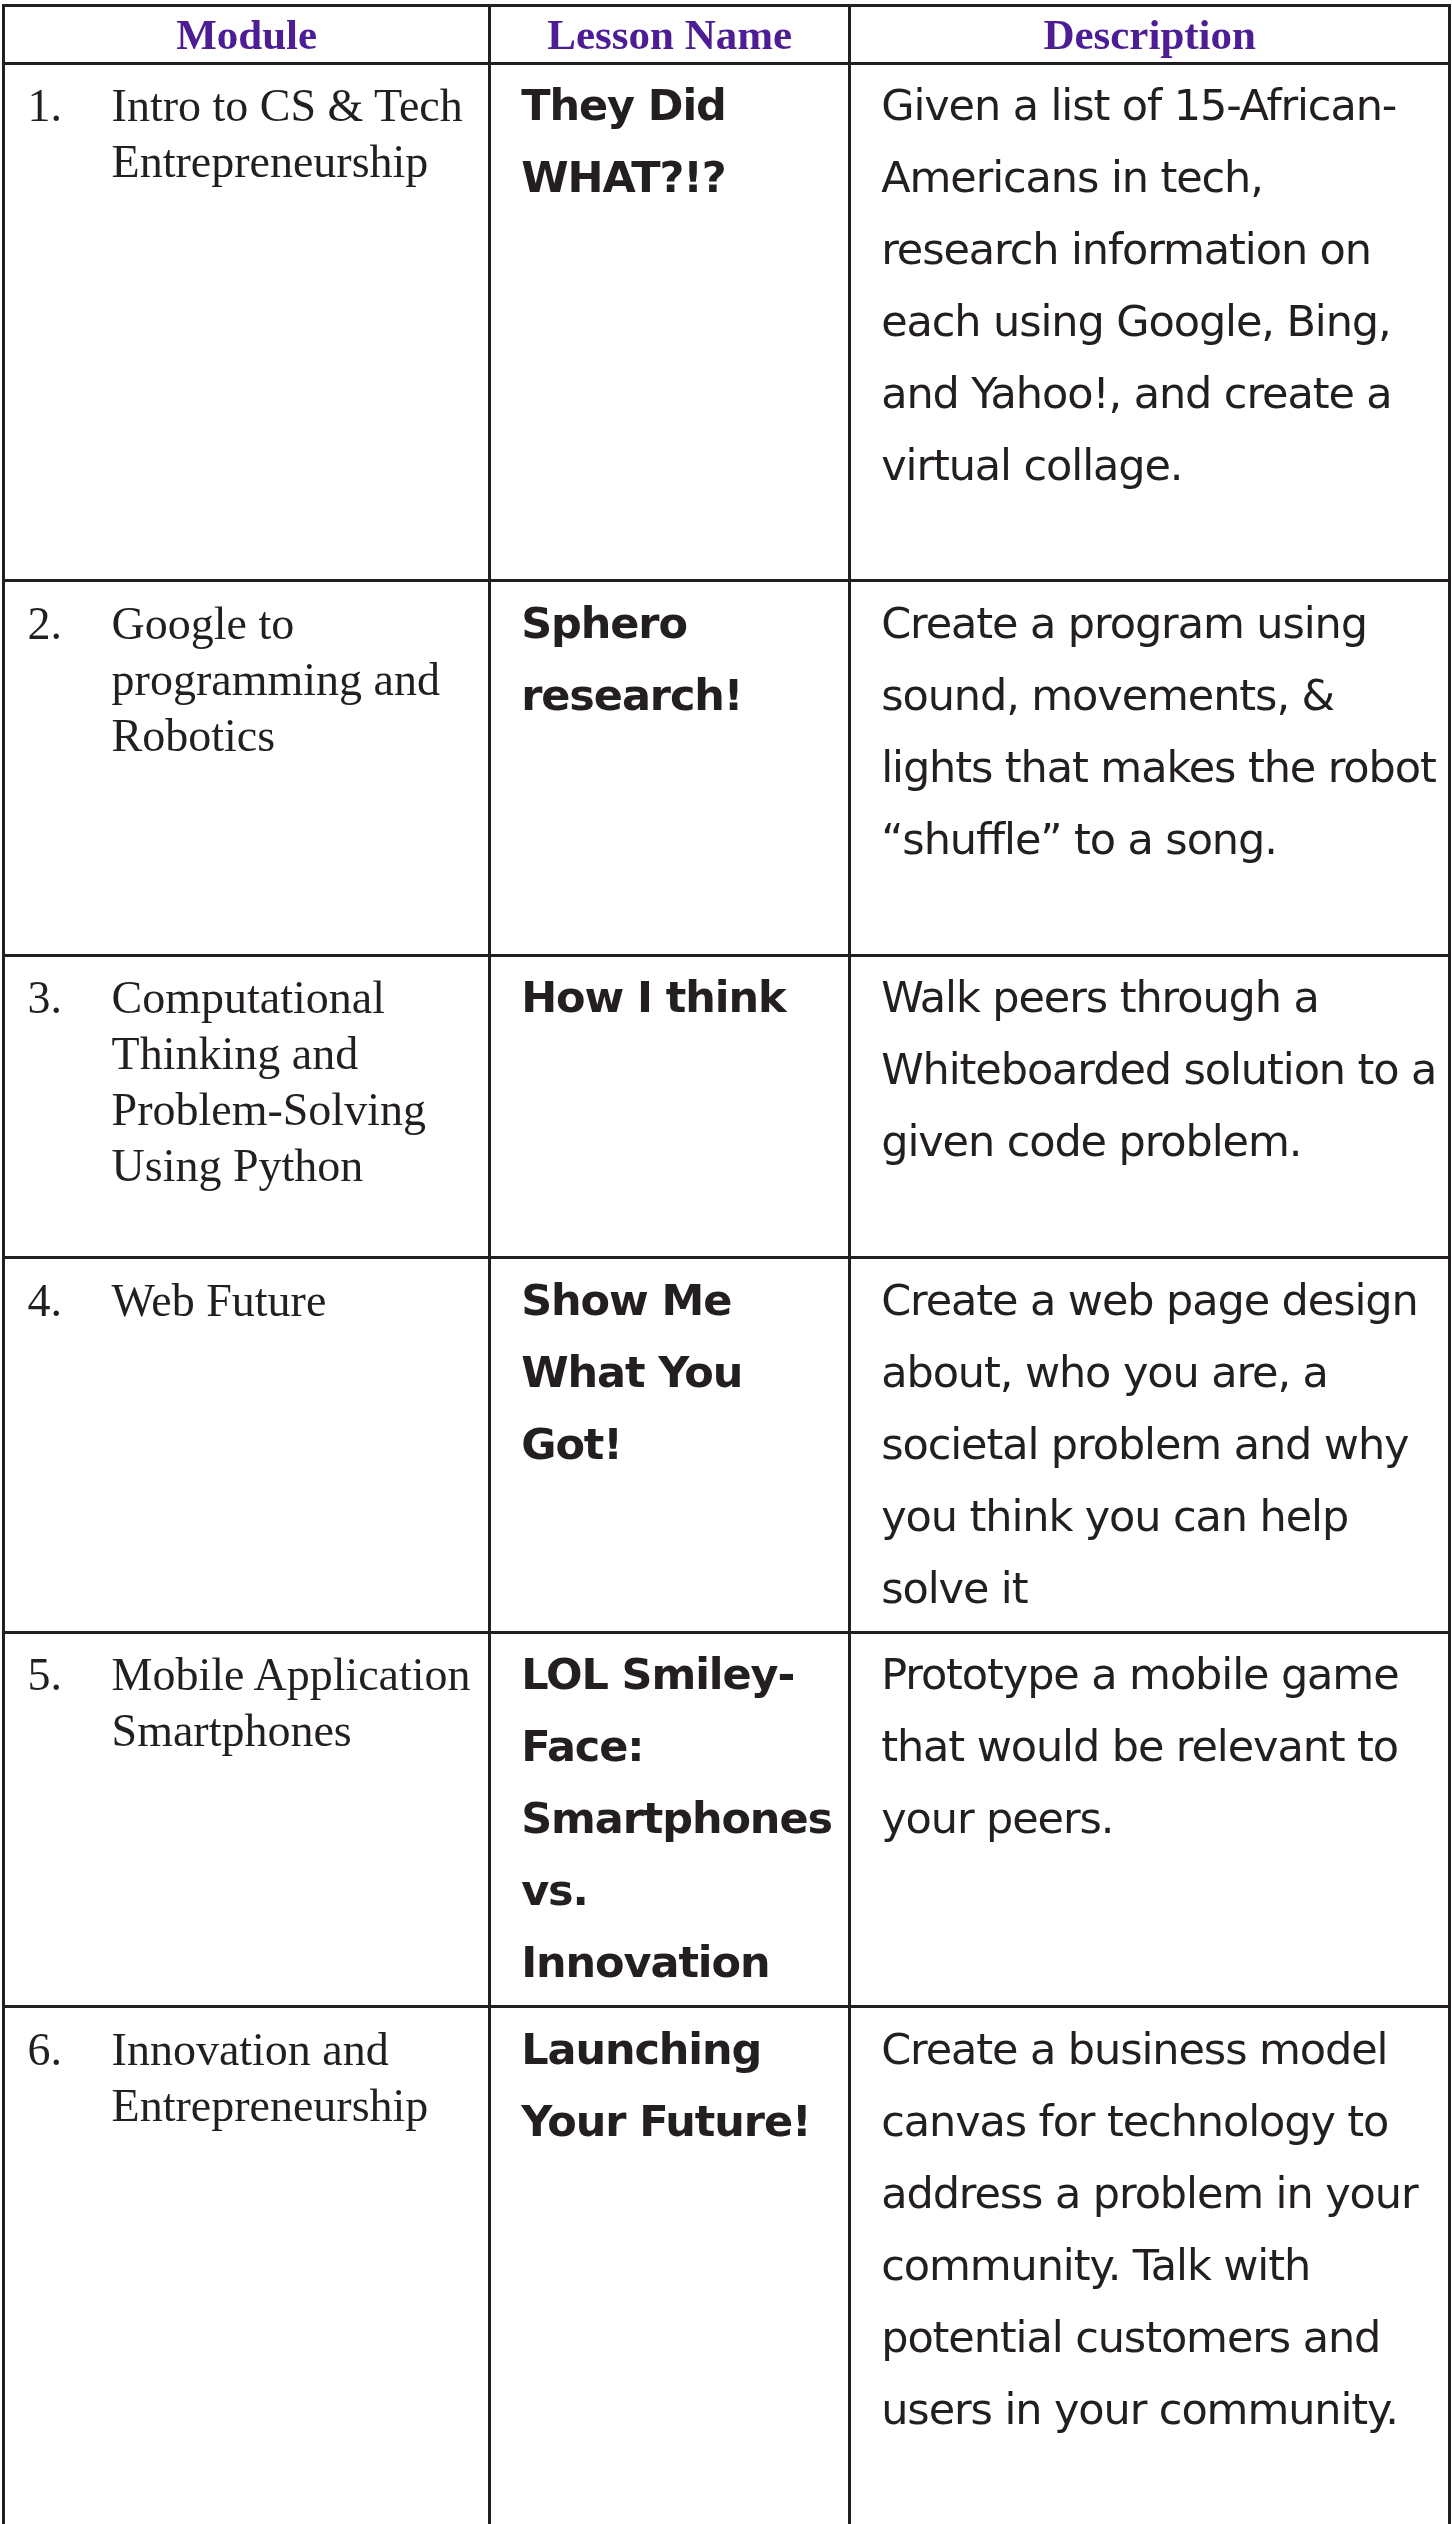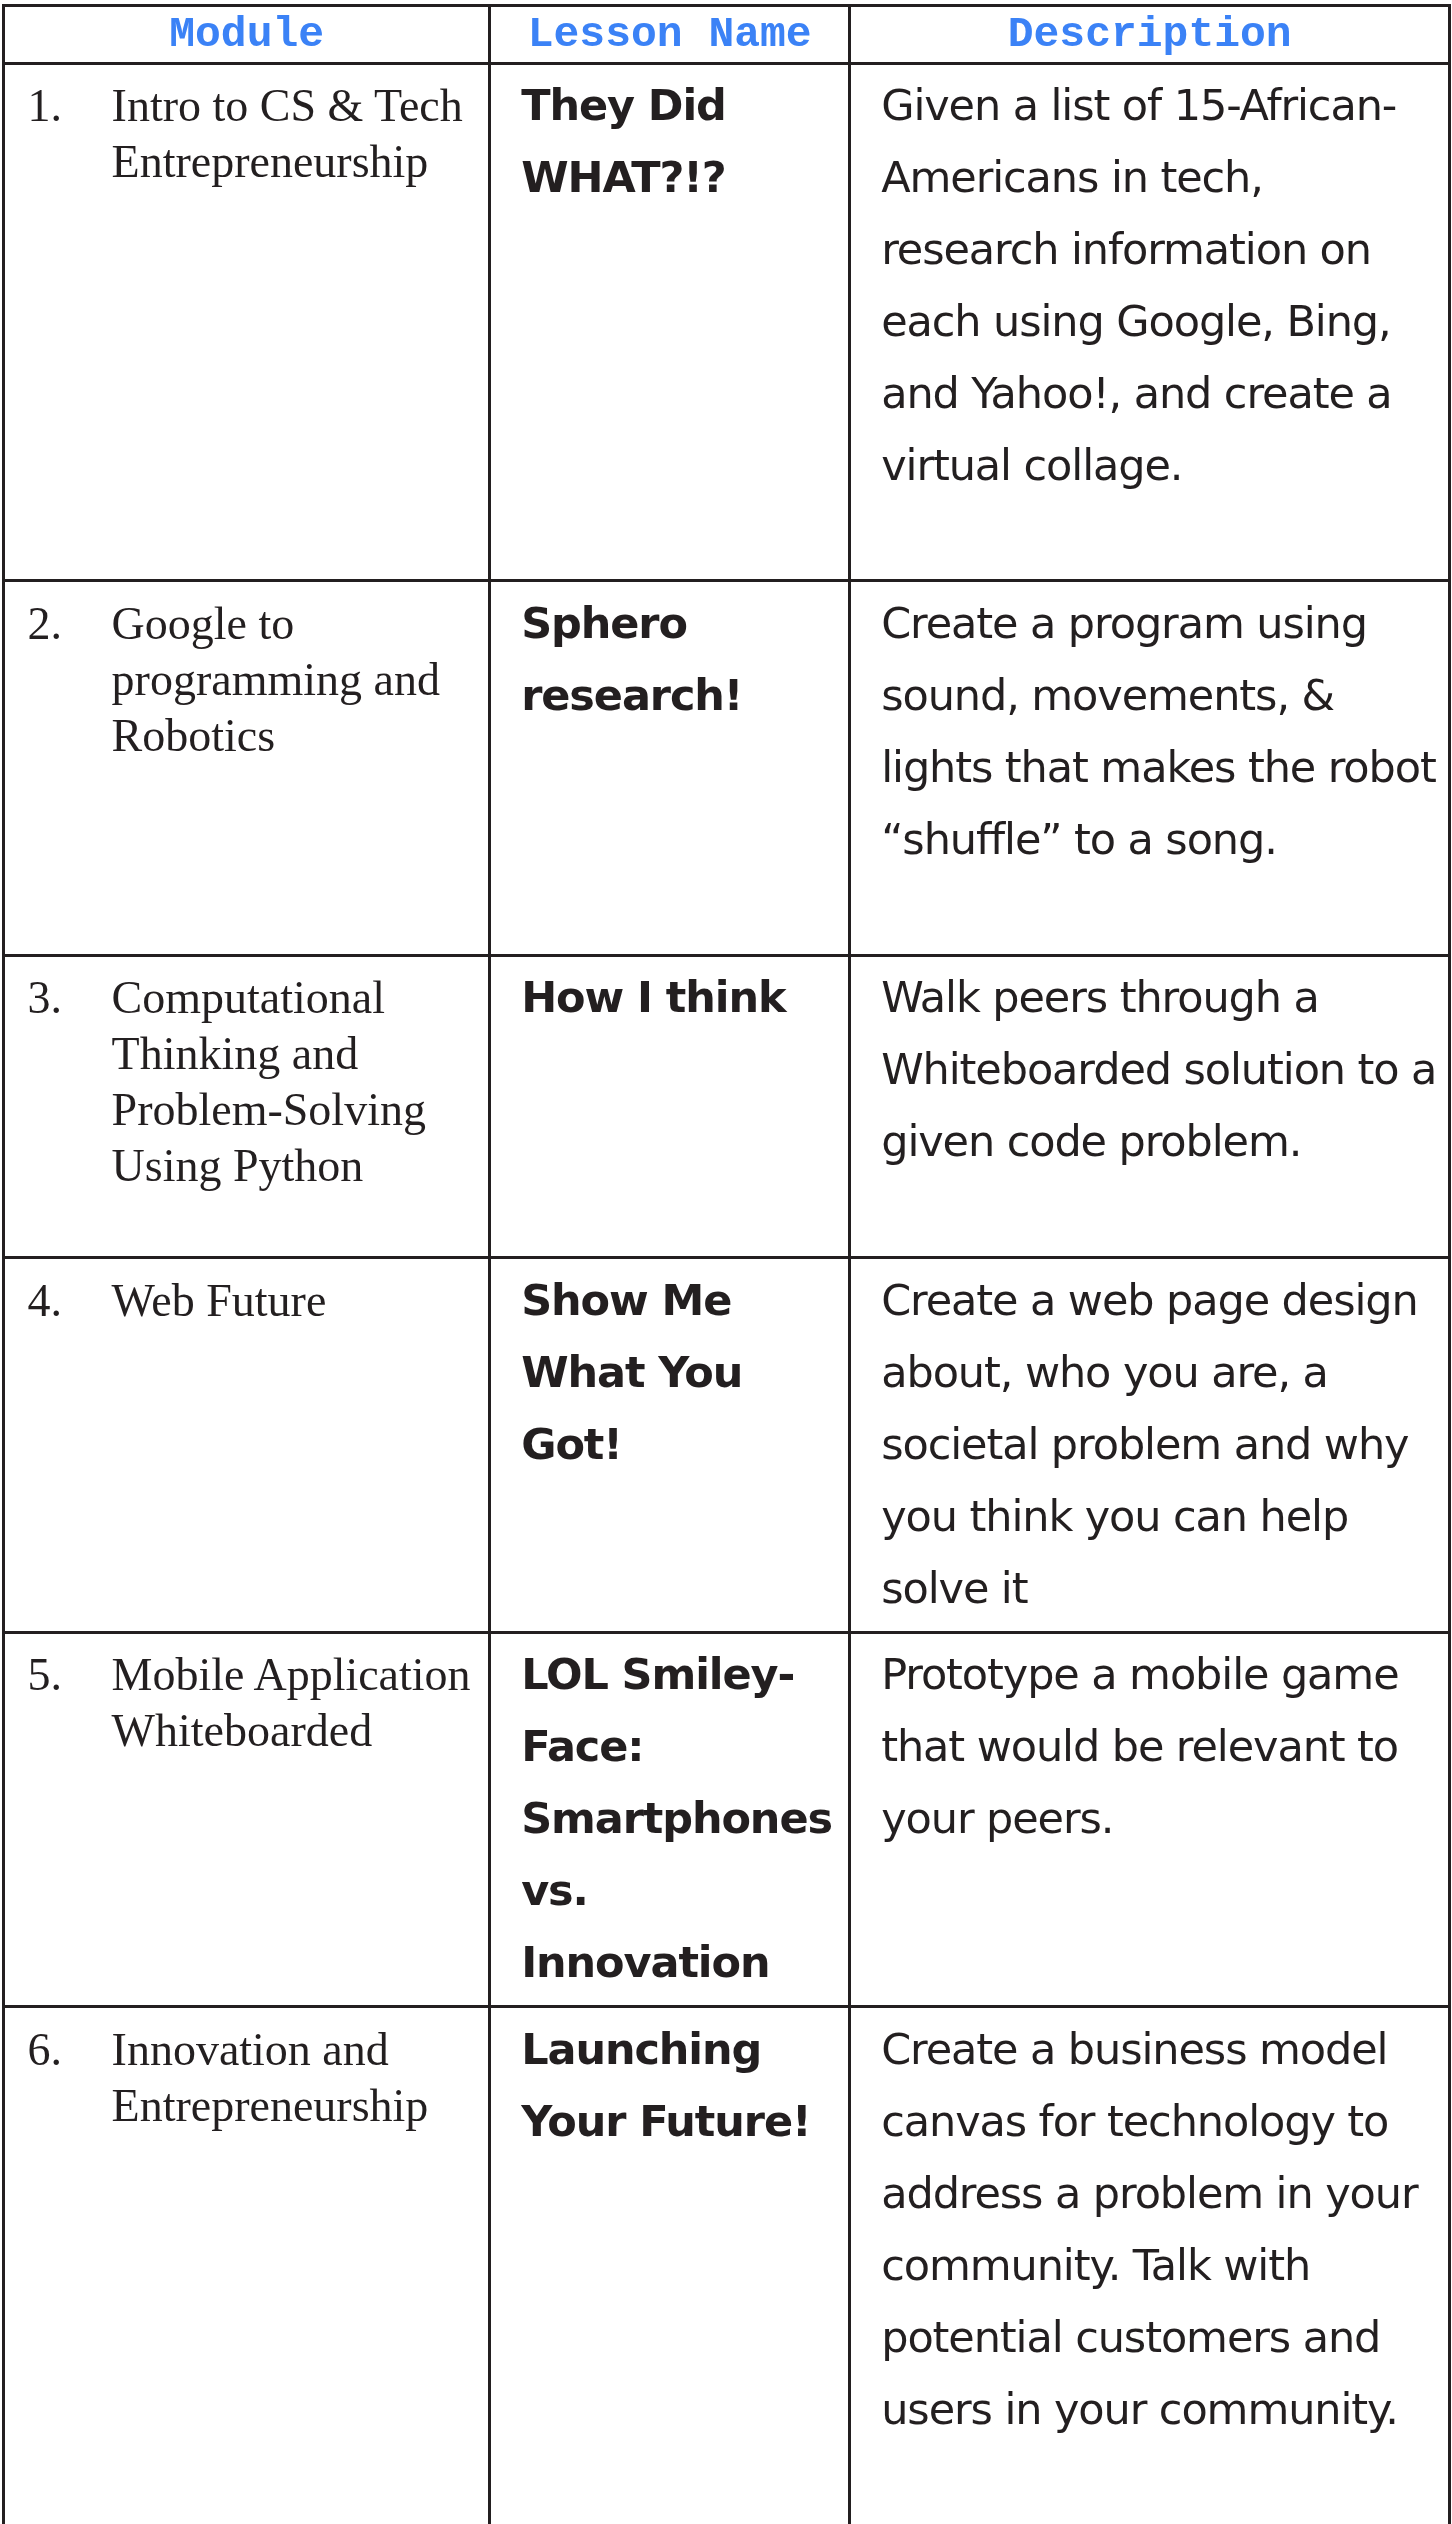--- a/index.html
+++ b/index.html
@@ -26,27 +26,27 @@
       border: 3.7px solid #231f20;
       vertical-align: top;
       padding: 0;
       overflow: hidden;
     }
     .col-module { width: 486px; }
     .col-lesson { width: 360px; }
     .col-desc { width: 600px; }
 
     .tbl th {
-      font-family: Liberation Mono, monospace;
+      font-family: Liberation Serif, serif;
       font-weight: bold;
       font-size: 43px;
       line-height: 55px;
       text-align: center;
       height: 55px;
-      color: #3b82f6;
+      color: #4c1d95;
     }
 
     .module-cell {
       font-family: "Liberation Serif", "DejaVu Serif", serif;
       font-size: 46px;
       line-height: 56px;
       padding: 13.5px 15px 0 22.4px !important;
     }
     .module-wrap {
       display: flex;
@@ -135,21 +135,21 @@
           <span class="module-name">Web Future</span>
         </div>
       </td>
       <td class="lesson-cell">Show Me What You Got!</td>
       <td class="desc-cell">Create a web page design about, who you are, a societal problem and why you think you can help solve it</td>
     </tr>
     <tr class="r5">
       <td class="module-cell">
         <div class="module-wrap">
           <span class="module-num">5.</span>
-          <span class="module-name">Mobile Application Whiteboarded</span>
+          <span class="module-name">Mobile Application Smartphones</span>
         </div>
       </td>
       <td class="lesson-cell">LOL Smiley-Face: Smartphones vs. Innovation</td>
       <td class="desc-cell">Prototype a mobile game that would be relevant to your peers.</td>
     </tr>
     <tr class="r6">
       <td class="module-cell">
         <div class="module-wrap">
           <span class="module-num">6.</span>
           <span class="module-name">Innovation and Entrepreneurship</span>

